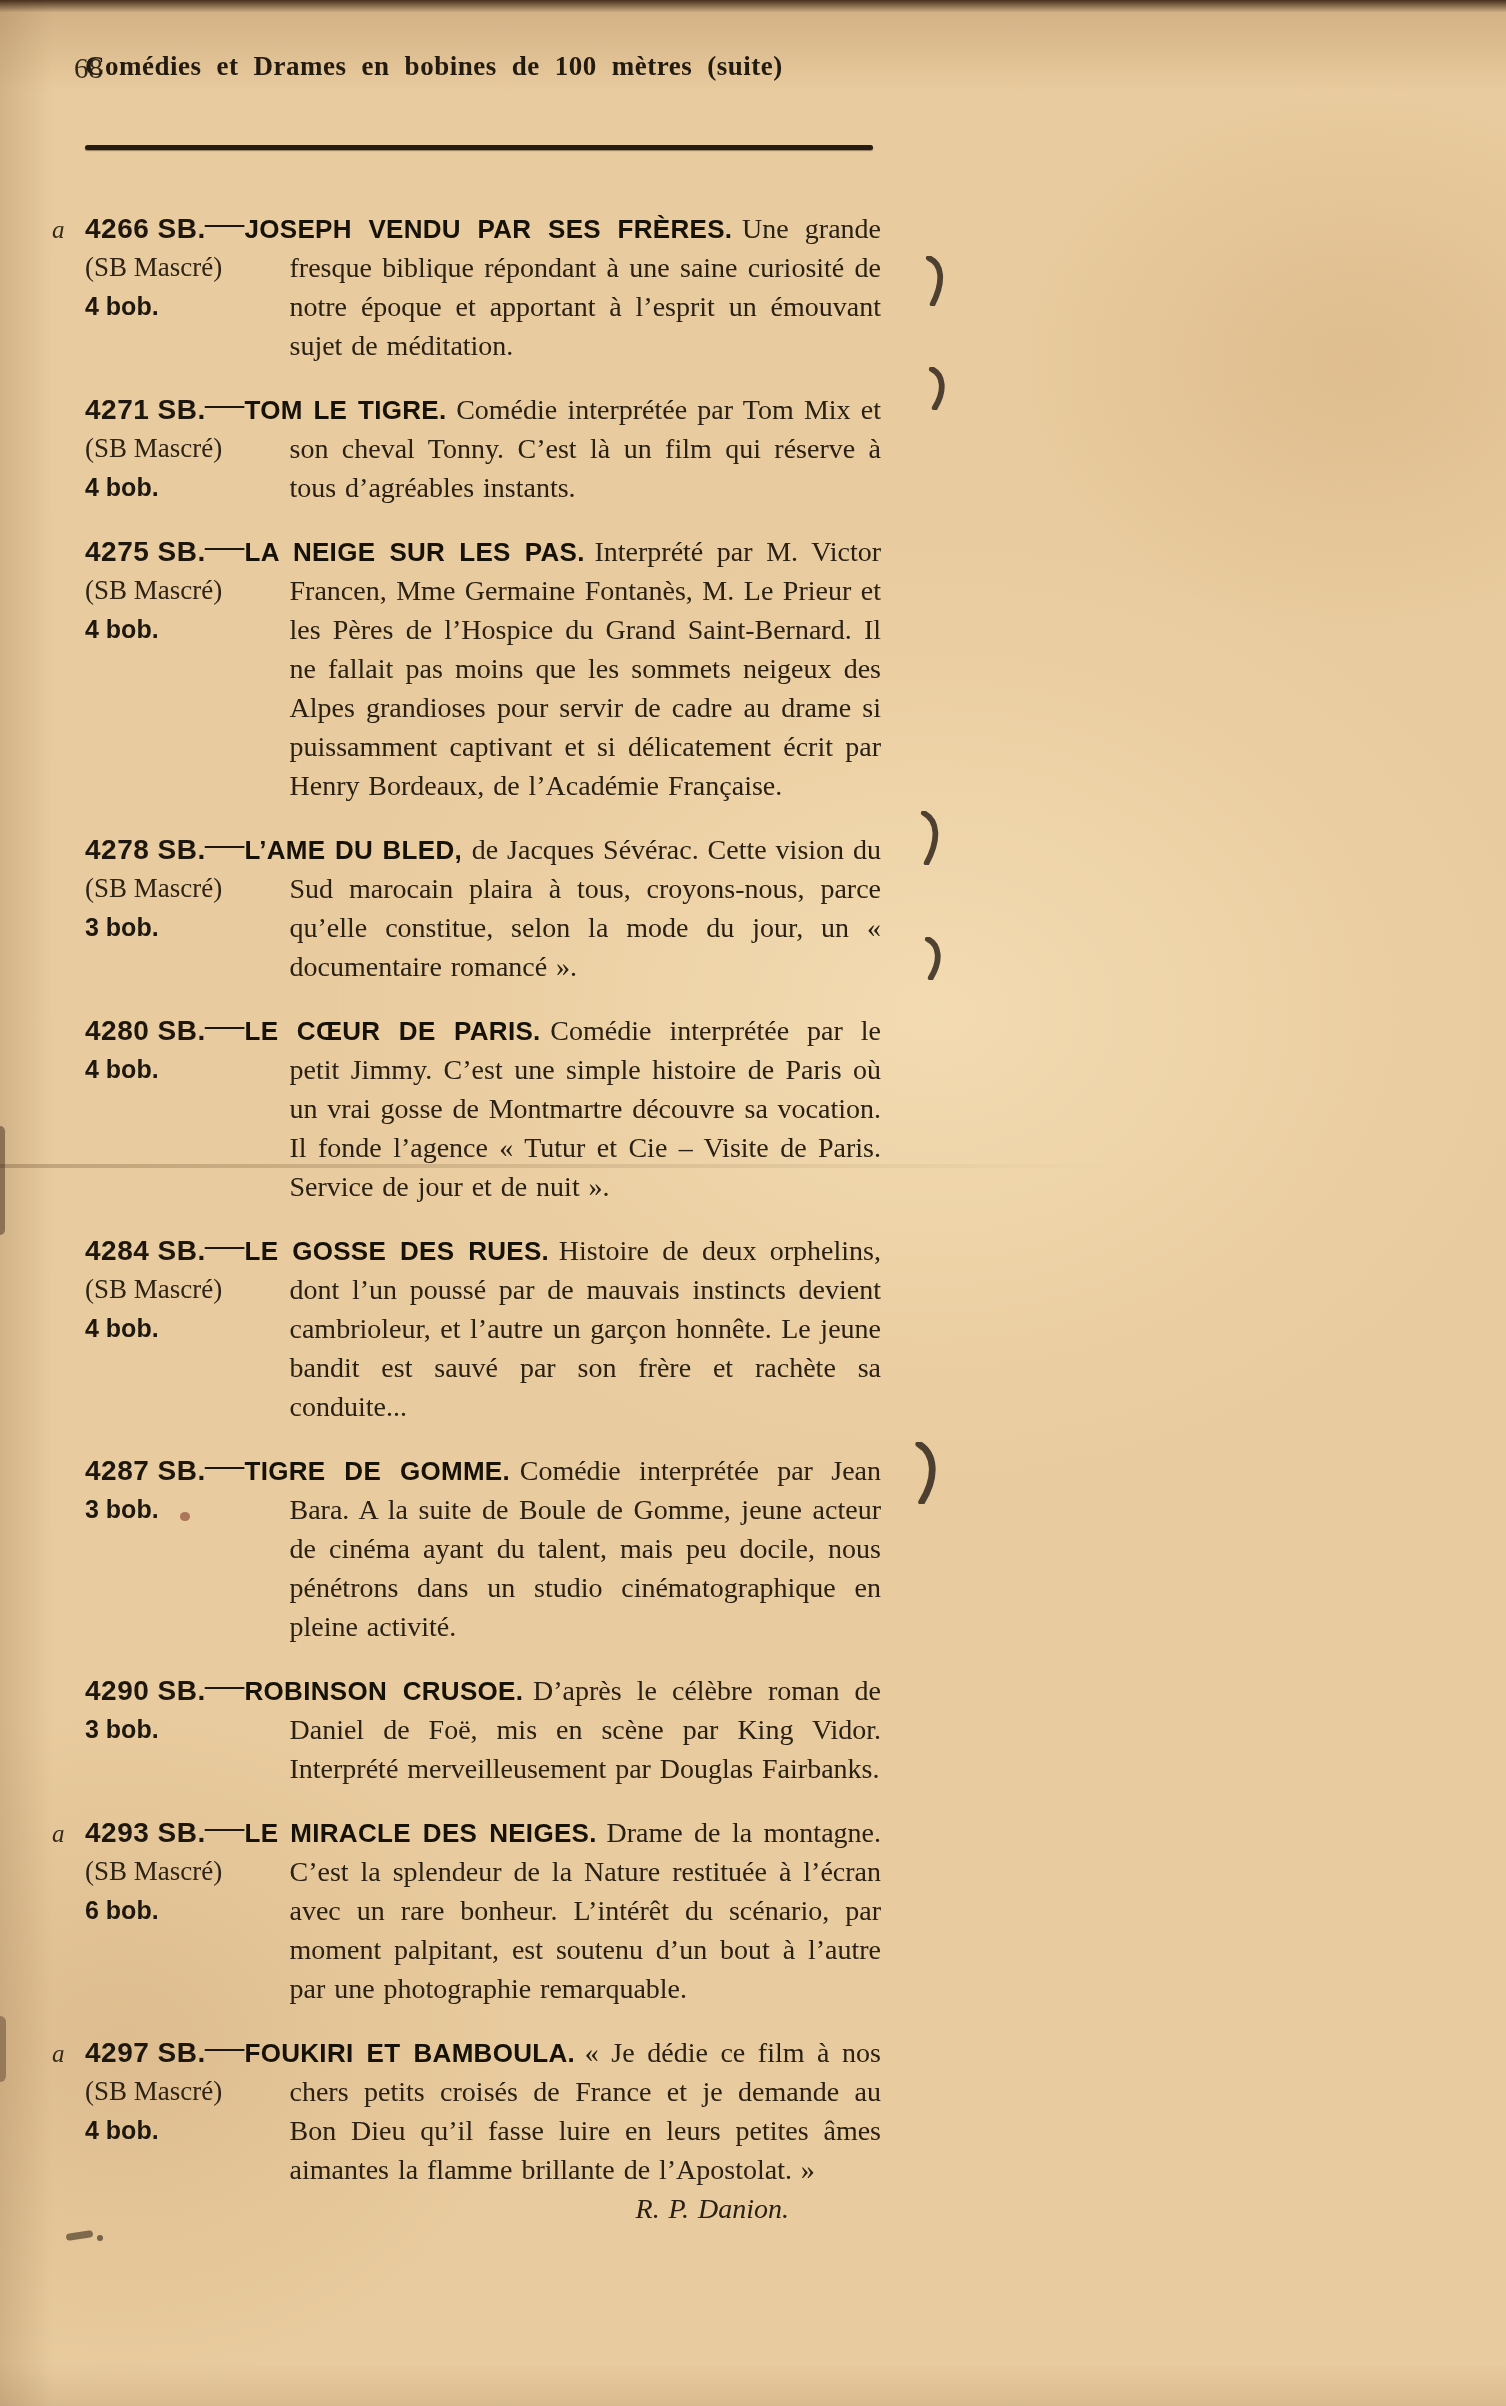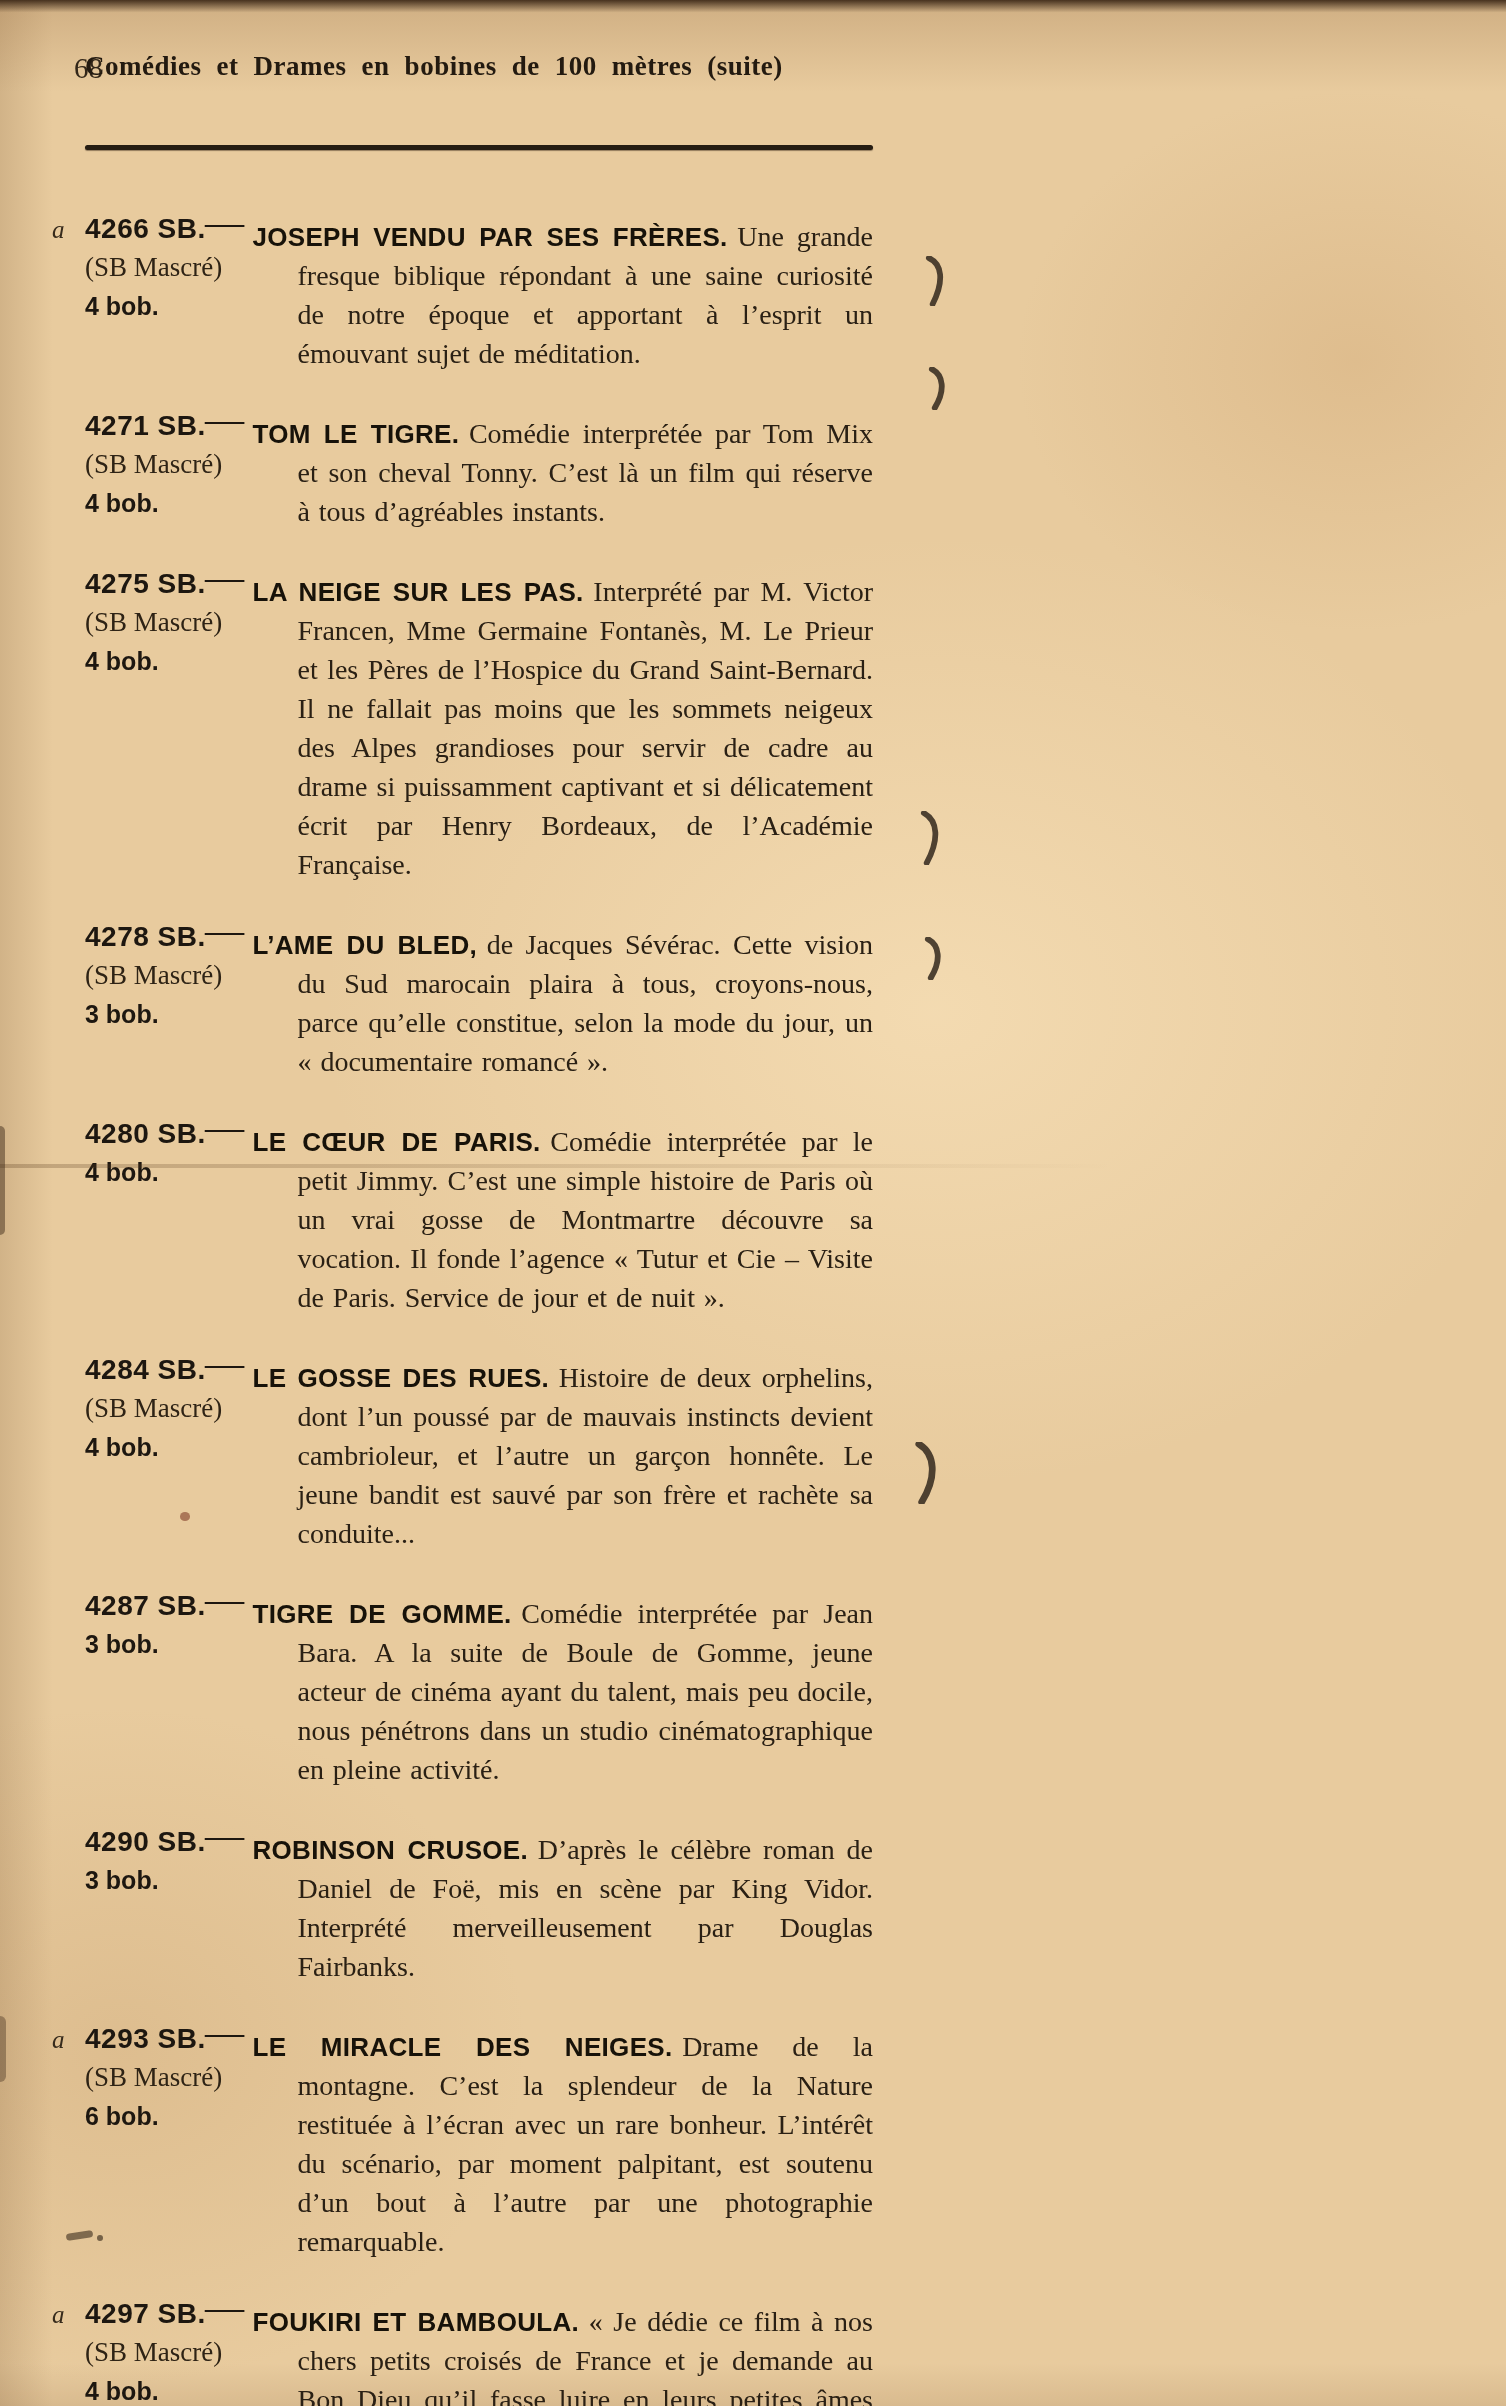--- a/index.html
+++ b/index.html
@@ -51,21 +51,21 @@
     letter-spacing:0.5px;line-height:39px;color:#1d1710;white-space:nowrap;
   }
   .mascre{font:27px "Liberation Serif",serif;line-height:39px;color:#2e2315;white-space:nowrap;}
   .bob{font:bold 25px "Liberation Sans",sans-serif;line-height:39px;color:#1d1710;}
   .dash{
     position:absolute;left:120px;top:-1.9px;
     font:bold 29px "Liberation Serif",serif;color:#1d1710;
     transform:scaleX(1.35);transform-origin:left;
   }
   .desc{
-    flex:1;margin:8px;padding-left:49px;text-indent:-45px;
+    flex:1;margin:0;padding-left:49px;text-indent:-45px;
     font:28px "Liberation Serif",serif;line-height:39px;
     text-align:justify;color:#2a2014;hyphens:none;word-spacing:1.9px;
   }
   .desc .title{
     font:bold 26px "Liberation Sans",sans-serif;
     letter-spacing:0.3px;color:#171209;margin-right:9.7px;
   }
   .signature{
     display:block;text-align:right;padding-right:92px;text-indent:0;font-style:italic;
   }

